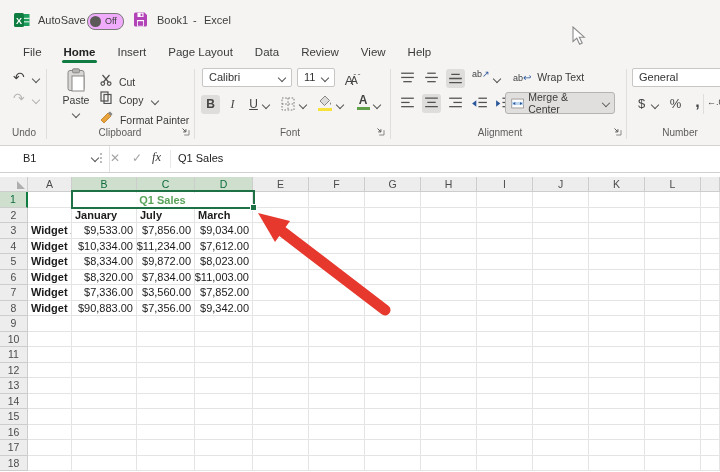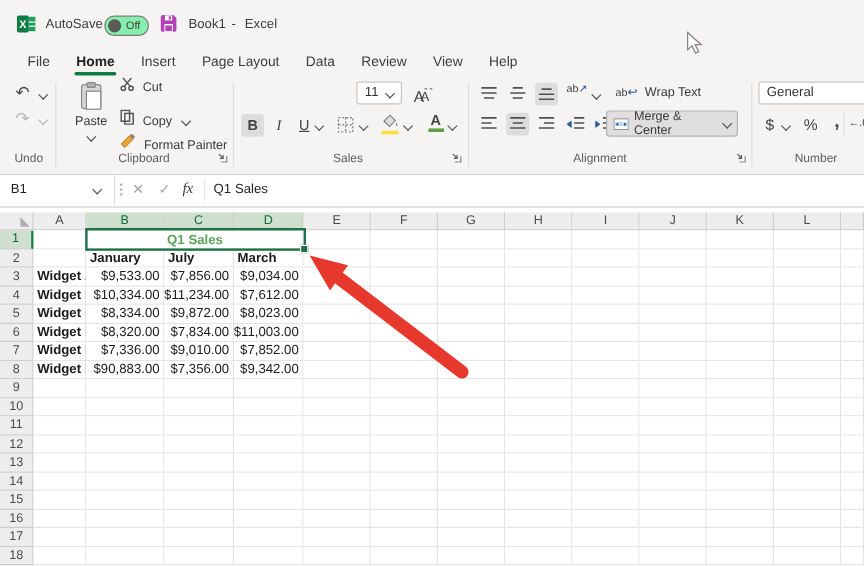--- a/index.html
+++ b/index.html
@@ -3,21 +3,21 @@
 <meta charset="utf-8">
 <style>
   html,body{margin:0;padding:0;background:#fff;}
   #screen{position:relative;width:720px;height:472px;overflow:hidden;background:#fff;
           font-family:"Liberation Sans",sans-serif;color:#333;-webkit-font-smoothing:antialiased;}
   .abs{position:absolute;}
   
   #chrome{position:absolute;left:0;top:0;width:720px;height:145px;background:#F5F4F3;border-bottom:1px solid #D4D2D0;}
   #titlebar{position:absolute;left:0;top:0;width:720px;height:40px;}
   .tb-text{font-size:11px;color:#3d3d3d;}
-  #autosave-toggle{position:absolute;left:87px;top:13px;width:35px;height:15px;border:1px solid #7a7a78;border-radius:8px;background:#86efac;text-decoration:underline;}
+  #autosave-toggle{position:absolute;left:87px;top:13px;width:35px;height:15px;border:1px solid #7a7a78;border-radius:8px;background:#f0abfc;text-decoration:underline;}
   #autosave-toggle .knob{position:absolute;left:2px;top:2px;width:11px;height:11px;border-radius:50%;background:#5c5a58;}
   #autosave-toggle .state{position:absolute;left:17px;top:2px;font-size:9px;color:#3d3d3d;}
   
   #tabs{position:absolute;left:0;top:40px;width:720px;height:24px;display:flex;align-items:flex-start;padding-left:12px;box-sizing:border-box;}
   .tab{position:relative;font-size:11.5px;color:#3b3b3b;padding:0 11px;height:24px;line-height:24px;cursor:default;}
   .tab.active{font-weight:700;color:#222;}
   .tab.active::after{content:"";position:absolute;left:9px;right:9px;bottom:1px;height:3px;border-radius:2px;background:#107C41;}
   
   #ribbon{position:absolute;left:0;top:64px;width:720px;height:81px;font-size:10.5px;color:#3b3b3b;}
   .vsep{position:absolute;top:5px;width:1px;height:70px;background:#E0DEDC;}
@@ -29,21 +29,21 @@
   .combo{position:absolute;height:19px;background:#fff;border:1px solid #C8C6C4;border-radius:2px;box-sizing:border-box;
          font-size:11px;color:#333;line-height:17px;padding-left:6px;}
   .combo .chv{position:absolute;right:6px;top:6px;}
   .btn-active{background:#DFDDDB;border-radius:3px;}
   .fbtn{position:absolute;width:19px;height:19px;text-align:center;line-height:19px;font-size:12px;color:#444;}
   .ico{stroke:#515151;stroke-width:1.2;fill:none;}
   .launcher{position:absolute;width:9px;height:9px;}
   .ribbon-row-label{font-size:10.5px;color:#3b3b3b;}
   
   #formulabar{position:absolute;left:0;top:146px;width:720px;height:26px;background:#fff;border-bottom:1px solid #D0D0D0;}
-  #namebox{position:absolute;left:0;top:0;width:95px;height:26px;border-right:1px solid #E1E1E1;text-align:right;}
+  #namebox{position:absolute;left:14px;top:0;width:95px;height:26px;border-right:1px solid #E1E1E1;text-align:right;}
   #namebox .val{position:absolute;left:9px;top:6px;font-size:11px;color:#222;}
   #fx-area{position:absolute;left:96px;top:0;height:26px;}
   #formula-text{position:absolute;left:178px;top:6px;font-size:11px;color:#222;}
   
   #grid{position:absolute;left:0;top:177px;display:grid;}
   .gh{background:#EDEDED;border-right:1px solid #CDCDCD;border-bottom:1px solid #CDCDCD;
       font-size:10.5px;color:#4c4c4c;display:flex;align-items:center;justify-content:center;box-sizing:border-box;}
   .gh.sel{background:#CEDFCE;color:#0E6B3B;border-bottom:2px solid #107C41;}
   .gh.selr{background:#CEDFCE;color:#0E6B3B;border-right:2px solid #107C41;}
   .gh.corner{position:relative;}
@@ -121,21 +121,21 @@
 
       <div class="abs" style="left:58px;top:4px;width:36px;text-align:center">
         <svg width="20" height="24" viewBox="0 0 20 24">
           <rect x="2" y="2.5" width="16" height="20" rx="2" fill="#D9D7D5" stroke="#8A8886"></rect>
           <rect x="6.5" y="0.8" width="7" height="4" rx="1" fill="#B5B3B1" stroke="#8A8886"></rect>
           <rect x="6" y="8" width="12" height="15" fill="#fff" stroke="#8A8886"></rect>
         </svg>
         <div class="ribbon-row-label">Paste</div>
         <span class="chv" style="margin-top:2px"></span>
       </div>
-      <div class="abs" style="left:100px;top:0">
+      <div class="abs" style="left:100px;top:10px">
         <svg width="12" height="12" viewBox="0 0 12 12">
           <line x1="2.5" y1="1" x2="8.5" y2="8" class="ico"></line>
             <line x1="9.5" y1="1" x2="3.5" y2="8" class="ico"></line>
           <circle cx="2.8" cy="9.6" r="1.8" class="ico"></circle>
             <circle cx="9.2" cy="9.6" r="1.8" class="ico"></circle>
         </svg>
         <span class="ribbon-row-label" style="margin-left:4px">Cut</span>
       </div>
       <div class="abs" style="left:100px;top:27px">
         <svg width="12" height="13" viewBox="0 0 12 13">
@@ -151,20 +151,24 @@
           <path d="M8,2 L10,0.5 L12.5,3 L11,5 Z" fill="#8A8886"></path>
         </svg>
         <span class="ribbon-row-label" style="margin-left:4px">Format Painter</span>
       </div>
       <div class="grp-label" style="left:60px;width:120px">Clipboard</div>
       <svg class="launcher" style="left:181px;top:63px" viewBox="0 0 9 9">
         <path d="M8,3.2 v4.8 h-4.8" stroke="#8a8886" fill="none"></path>
         <path d="M1.5,1.5 l3.4,3.4 M4.9,2.2 v2.7 h-2.7" stroke="#5e5c5a" fill="none"></path>
       </svg>
 
+      <div class="combo" style="left:202px;top:4px;width:90px">
+        <span>Calibri</span>
+        <span class="chv"></span>
+      </div>
       <div class="combo" style="left:297px;top:4px;width:38px">
         <span>11</span>
         <span class="chv"></span>
       </div>
       <div class="abs fbtn" style="left:341px;top:3px;font-size:13px">
         <span>A</span><span style="font-size:8px;vertical-align:6px">ˆ</span></div>
       <div class="abs fbtn" style="left:346px;top:3px;font-size:11px">
         <span>A</span><span style="font-size:8px;vertical-align:5px">ˇ</span></div>
 
       <div class="abs fbtn btn-active" style="left:201px;top:31px;font-weight:700">
@@ -190,21 +194,21 @@
         <div style="width:14px;height:3px;background:#F7E23C;margin-top:0px"></div>
       </div>
       <span class="abs chv" style="left:337px;top:38px"></span>
 
       <div class="abs" style="left:356px;top:30px;width:14px;text-align:center">
         <div style="font-size:12px;font-weight:700;color:#444;line-height:13px">A</div>
         <div style="width:13px;height:3px;background:#5FA049;margin:0 auto"></div>
       </div>
       <span class="abs chv" style="left:374px;top:38px"></span>
 
-      <div class="grp-label" style="left:230px;width:120px">Sales</div>
+      <div class="grp-label" style="left:230px;width:120px">Font</div>
       <svg class="launcher" style="left:376px;top:63px" viewBox="0 0 9 9">
         <path d="M8,3.2 v4.8 h-4.8" stroke="#8a8886" fill="none"></path>
         <path d="M1.5,1.5 l3.4,3.4 M4.9,2.2 v2.7 h-2.7" stroke="#5e5c5a" fill="none"></path>
       </svg>
 
       <svg class="abs fbtn" style="left:398px;top:5px" width="18" height="16" viewBox="0 0 18 16">
         <line x1="3" y1="3" x2="15" y2="3" class="ico"></line>
           <line x1="3" y1="7" x2="15" y2="7" class="ico"></line>
           <line x1="5" y1="11" x2="13" y2="11" class="ico"></line>
       </svg>
@@ -396,21 +400,21 @@
       <div class="gc"></div>
       <div class="gc"></div>
       <div class="gc"></div>
       <div class="gc"></div>
       <div class="gc"></div>
       <div class="gc"></div>
       <div class="gc"></div>
       <div class="gh">7</div>
       <div class="gc bold">Widget E</div>
       <div class="gc num">$7,336.00</div>
-      <div class="gc num">$9,010.00</div>
+      <div class="gc num">$3,560.00</div>
       <div class="gc num">$7,852.00</div>
       <div class="gc"></div>
       <div class="gc"></div>
       <div class="gc"></div>
       <div class="gc"></div>
       <div class="gc"></div>
       <div class="gc"></div>
       <div class="gc"></div>
       <div class="gc"></div>
       <div class="gc"></div>

